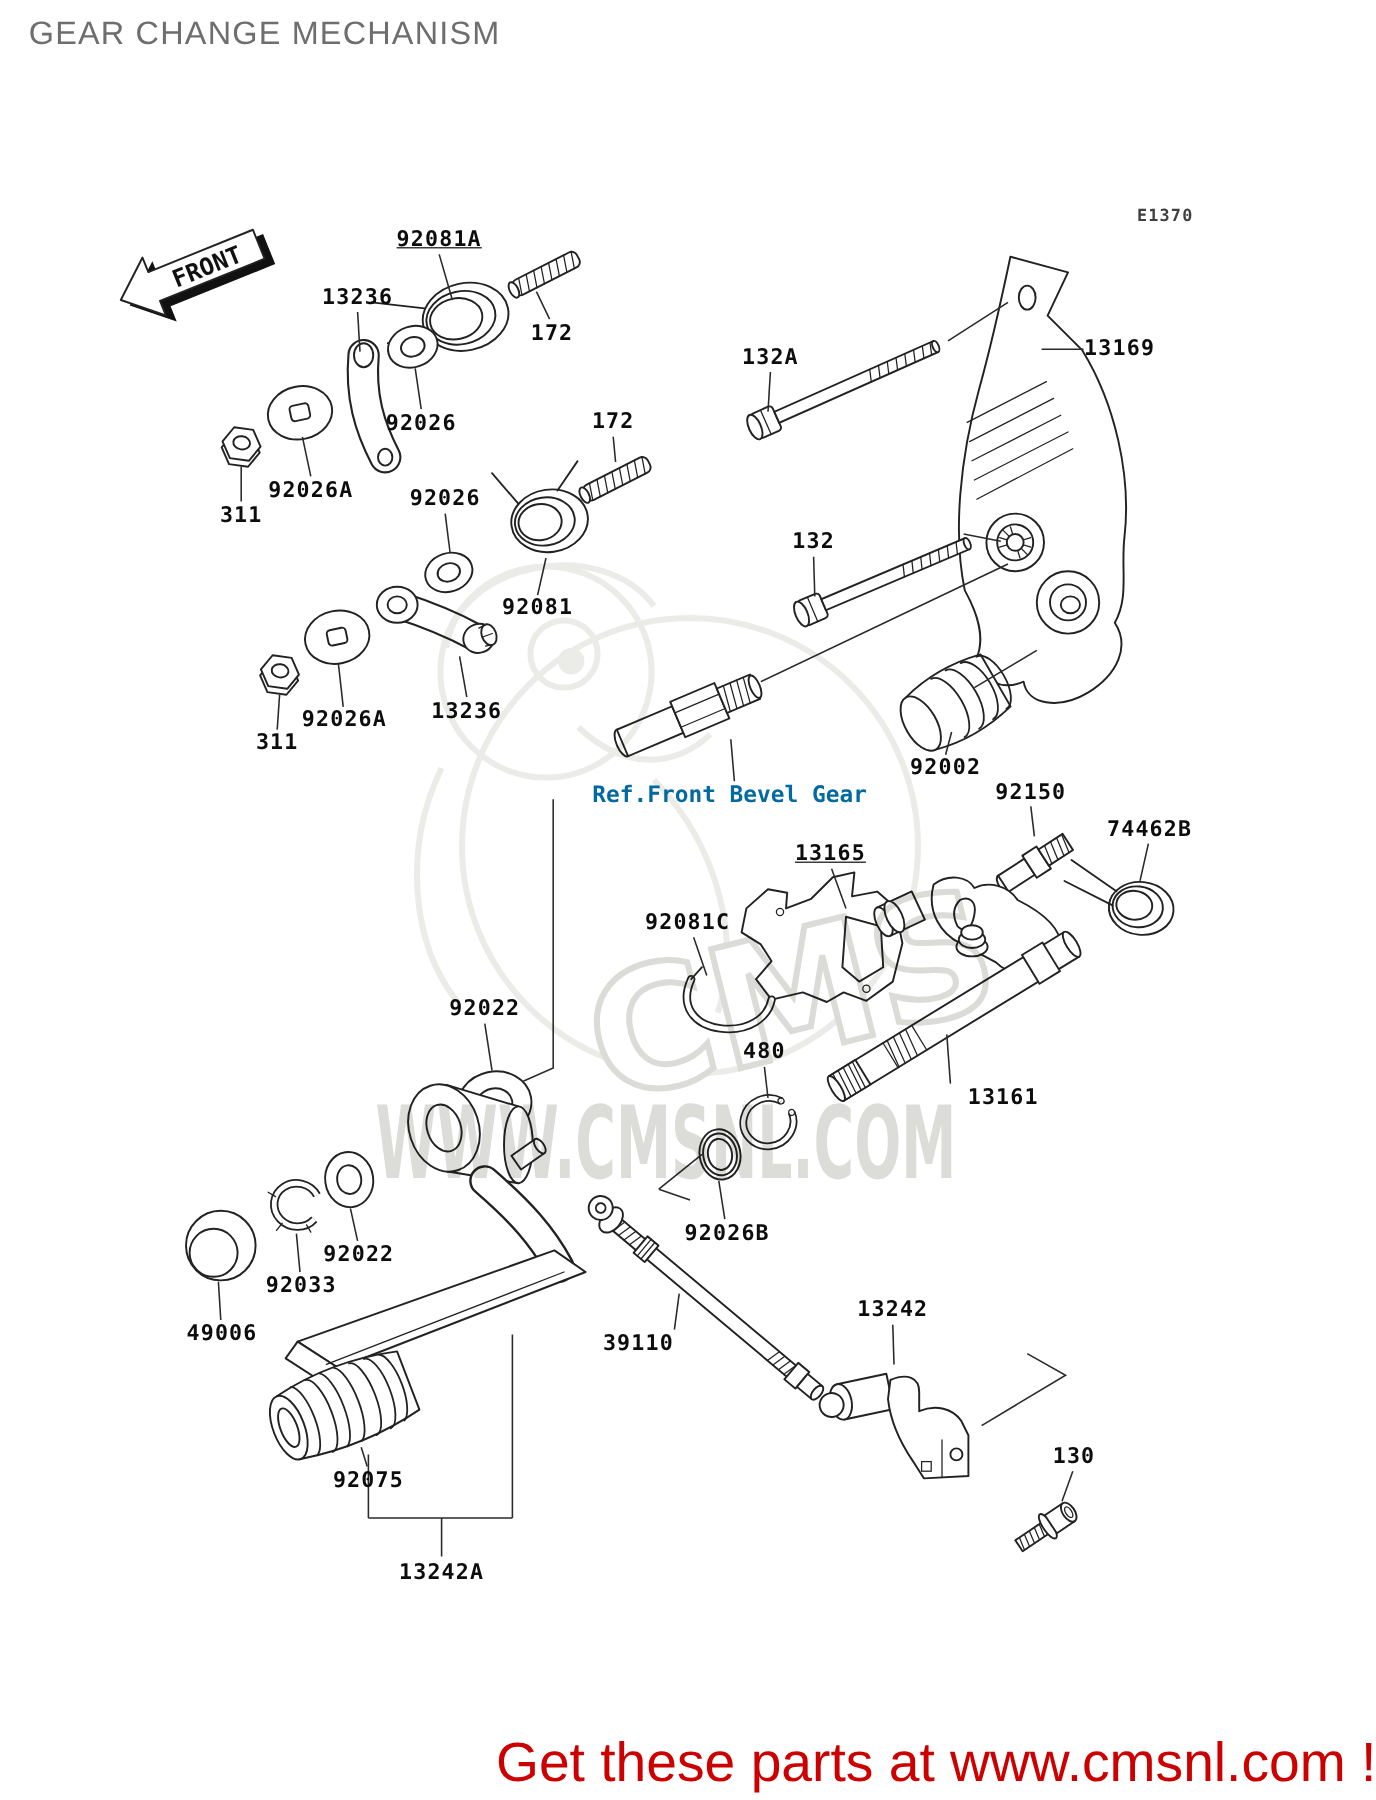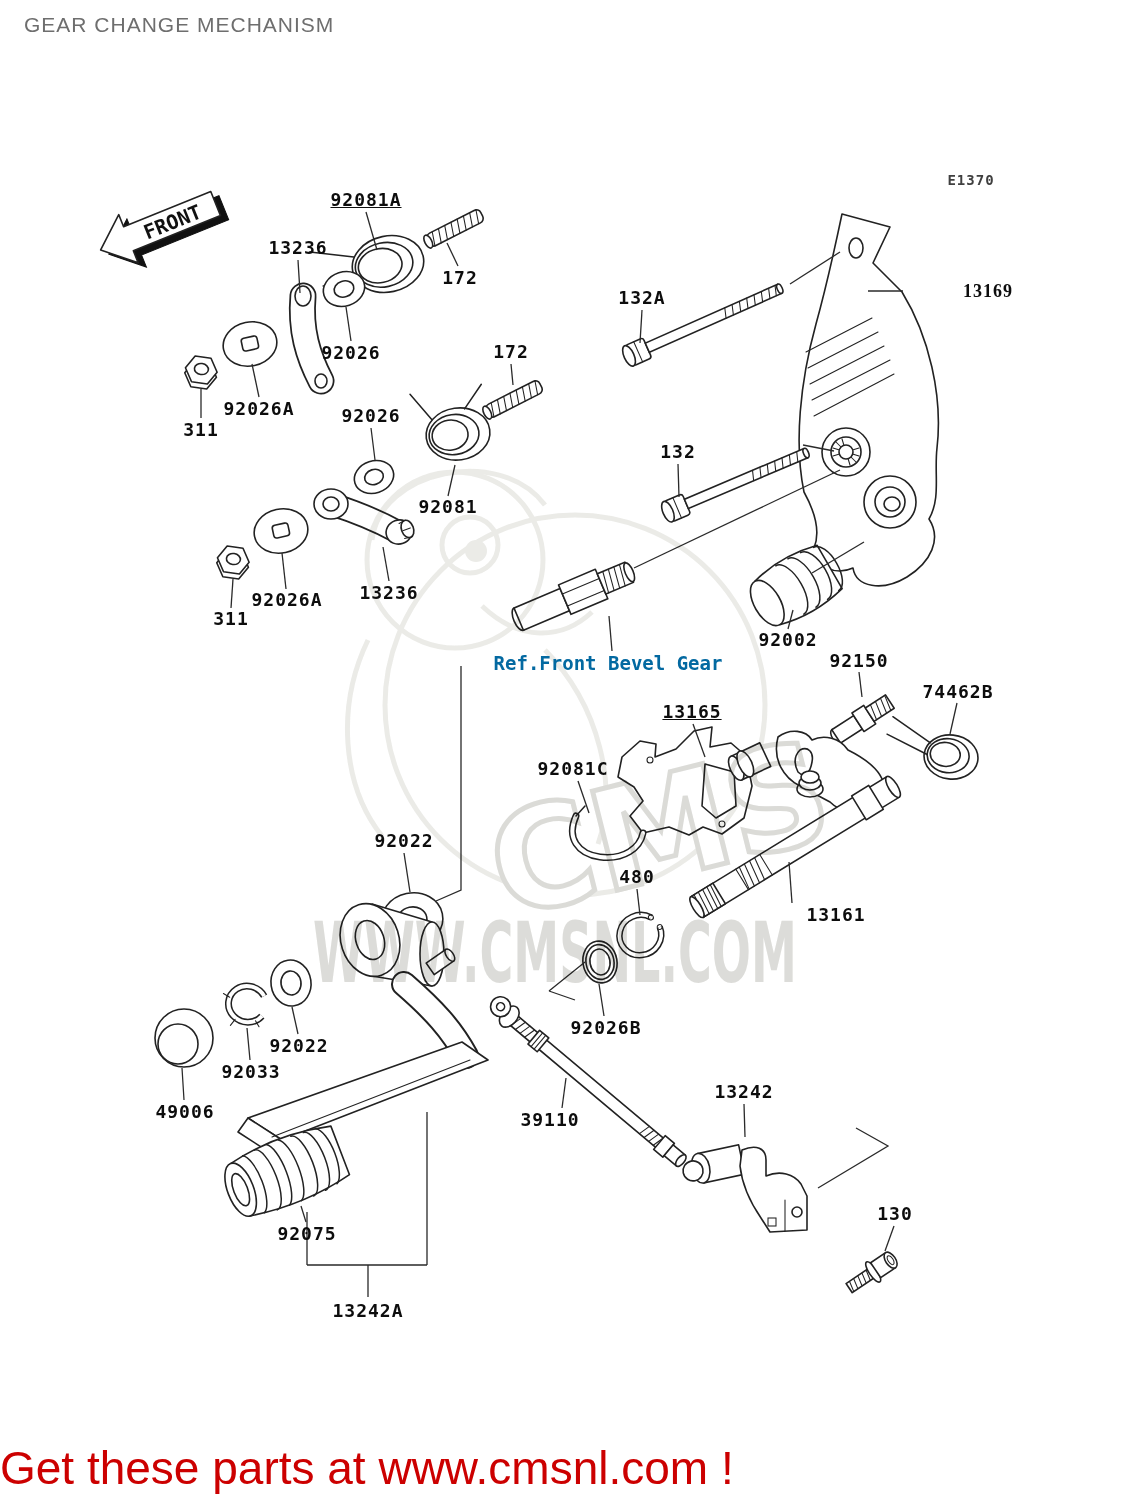--- a/index.html
+++ b/index.html
@@ -1,26 +1,26 @@
 <!DOCTYPE html>
 <html><head>
 <meta charset="utf-8">
 <style>
   html,body{margin:0;padding:0;background:#fff;}
   .canvas{position:relative;width:1147px;height:1500px;background:#ffffff;overflow:hidden;
           font-family:"DejaVu Sans Mono",monospace;}
   .title{position:absolute;left:24px;top:13px;font-family:"Liberation Sans",sans-serif;
-         font-size:21px;color:#6e6e6e;letter-spacing:1px;white-space:nowrap;}
+         font-size:27px;color:#6e6e6e;letter-spacing:1px;white-space:nowrap;}
   .ecode{position:absolute;transform:translate(-50%,-50%);font:700 14px "DejaVu Sans Mono",monospace;
          letter-spacing:1px;color:#404040;}
   .part-label{position:absolute;transform:translate(-50%,-50%);
          font:700 18px/1 "DejaVu Sans Mono",monospace;letter-spacing:1px;color:#0d0d0d;white-space:nowrap;}
   .ref-label{position:absolute;transform:translate(-50%,-50%);
          font:700 19px/1 "DejaVu Sans Mono",monospace;letter-spacing:0;color:#0369a1;white-space:nowrap;}
-  .footer{position:absolute;left:0;top:1441px;width:100%;text-align:left;
+  .footer{position:absolute;left:0;top:1441px;width:100%;text-align:right;
          font-family:"Liberation Sans",sans-serif;font-size:46px;color:#cc0000;white-space:nowrap;}
   svg.diagram{position:absolute;left:0;top:0;}
   .pt{stroke:#222;fill:#fff;stroke-width:1.6;stroke-linejoin:round;}
   .ln{stroke:#222;fill:none;stroke-width:1.5;stroke-linecap:round;}
   .thin{stroke-width:1.05;}
   .ld{stroke:#2a2a2a;fill:none;stroke-width:1.3;}
   .wm{stroke:#e9e9e5;fill:none;stroke-width:5;}
   .wm-cms{font:700 140px "DejaVu Sans",sans-serif;fill:#fff;stroke:#d7d7d3;stroke-width:5;}
   .wm-url{font:700 84px "DejaVu Sans",sans-serif;fill:#d9d9d5;}
   .front-txt{font:700 20px "DejaVu Sans Mono",monospace;fill:#111;}
@@ -372,21 +372,21 @@
       <text class="wm-cms" transform="translate(505,918) rotate(-14)">CMS</text>
       <text class="wm-url" x="313" y="982" textLength="484" lengthAdjust="spacingAndGlyphs">WWW.CMSNL.COM</text>
     </g>
   </svg>
 
   <div id="labels">
       <div class="part-label" style="left: 366px; top: 200px; text-decoration: underline;">92081A</div>
       <div class="part-label" style="left: 298px; top: 248px;">13236</div>
       <div class="part-label" style="left: 460px; top: 278px;">172</div>
       <div class="part-label" style="left: 642px; top: 298px;">132A</div>
-      <div class="part-label" style="left: 988px; top: 291px; font-family: Liberation Serif, serif;">13169</div>
+      <div class="part-label" style="left: 933px; top: 291px;">13169</div>
       <div class="part-label" style="left: 351px; top: 353px;">92026</div>
       <div class="part-label" style="left: 511px; top: 352px;">172</div>
       <div class="part-label" style="left: 259px; top: 409px;">92026A</div>
       <div class="part-label" style="left: 201px; top: 430px;">311</div>
       <div class="part-label" style="left: 371px; top: 416px;">92026</div>
       <div class="part-label" style="left: 678px; top: 452px;">132</div>
       <div class="part-label" style="left: 448px; top: 507px;">92081</div>
       <div class="part-label" style="left: 389px; top: 593px;">13236</div>
       <div class="part-label" style="left: 287px; top: 600px;">92026A</div>
       <div class="part-label" style="left: 231px; top: 619px;">311</div>
@@ -395,21 +395,21 @@
       <div class="part-label" style="left: 958px; top: 692px;">74462B</div>
       <div class="part-label" style="left: 692px; top: 712px; text-decoration: underline;">13165</div>
       <div class="part-label" style="left: 573px; top: 769px;">92081C</div>
       <div class="part-label" style="left: 404px; top: 841px;">92022</div>
       <div class="part-label" style="left: 637px; top: 877px;">480</div>
       <div class="part-label" style="left: 792px; top: 915px; margin-left: 44px;">13161</div>
       <div class="part-label" style="left: 606px; top: 1028px;">92026B</div>
       <div class="part-label" style="left: 299px; top: 1046px;">92022</div>
       <div class="part-label" style="left: 251px; top: 1072px;">92033</div>
       <div class="part-label" style="left: 185px; top: 1112px;">49006</div>
-      <div class="part-label" style="left: 550px; top: 1120px;">39110</div>
+      <div class="part-label" style="left: 532px; top: 1120px;">39110</div>
       <div class="part-label" style="left: 744px; top: 1092px;">13242</div>
       <div class="part-label" style="left: 307px; top: 1234px;">92075</div>
       <div class="part-label" style="left: 895px; top: 1214px;">130</div>
       <div class="part-label" style="left: 368px; top: 1311px;">13242A</div>
     </div>
 
   <div class="ref-label" id="ref-note" style="left: 608px; top: 663px;">Ref.Front Bevel Gear</div>
 
   <div class="footer" style="color: rgb(204, 0, 0);">Get these parts at www.cmsnl.com !</div>
 

